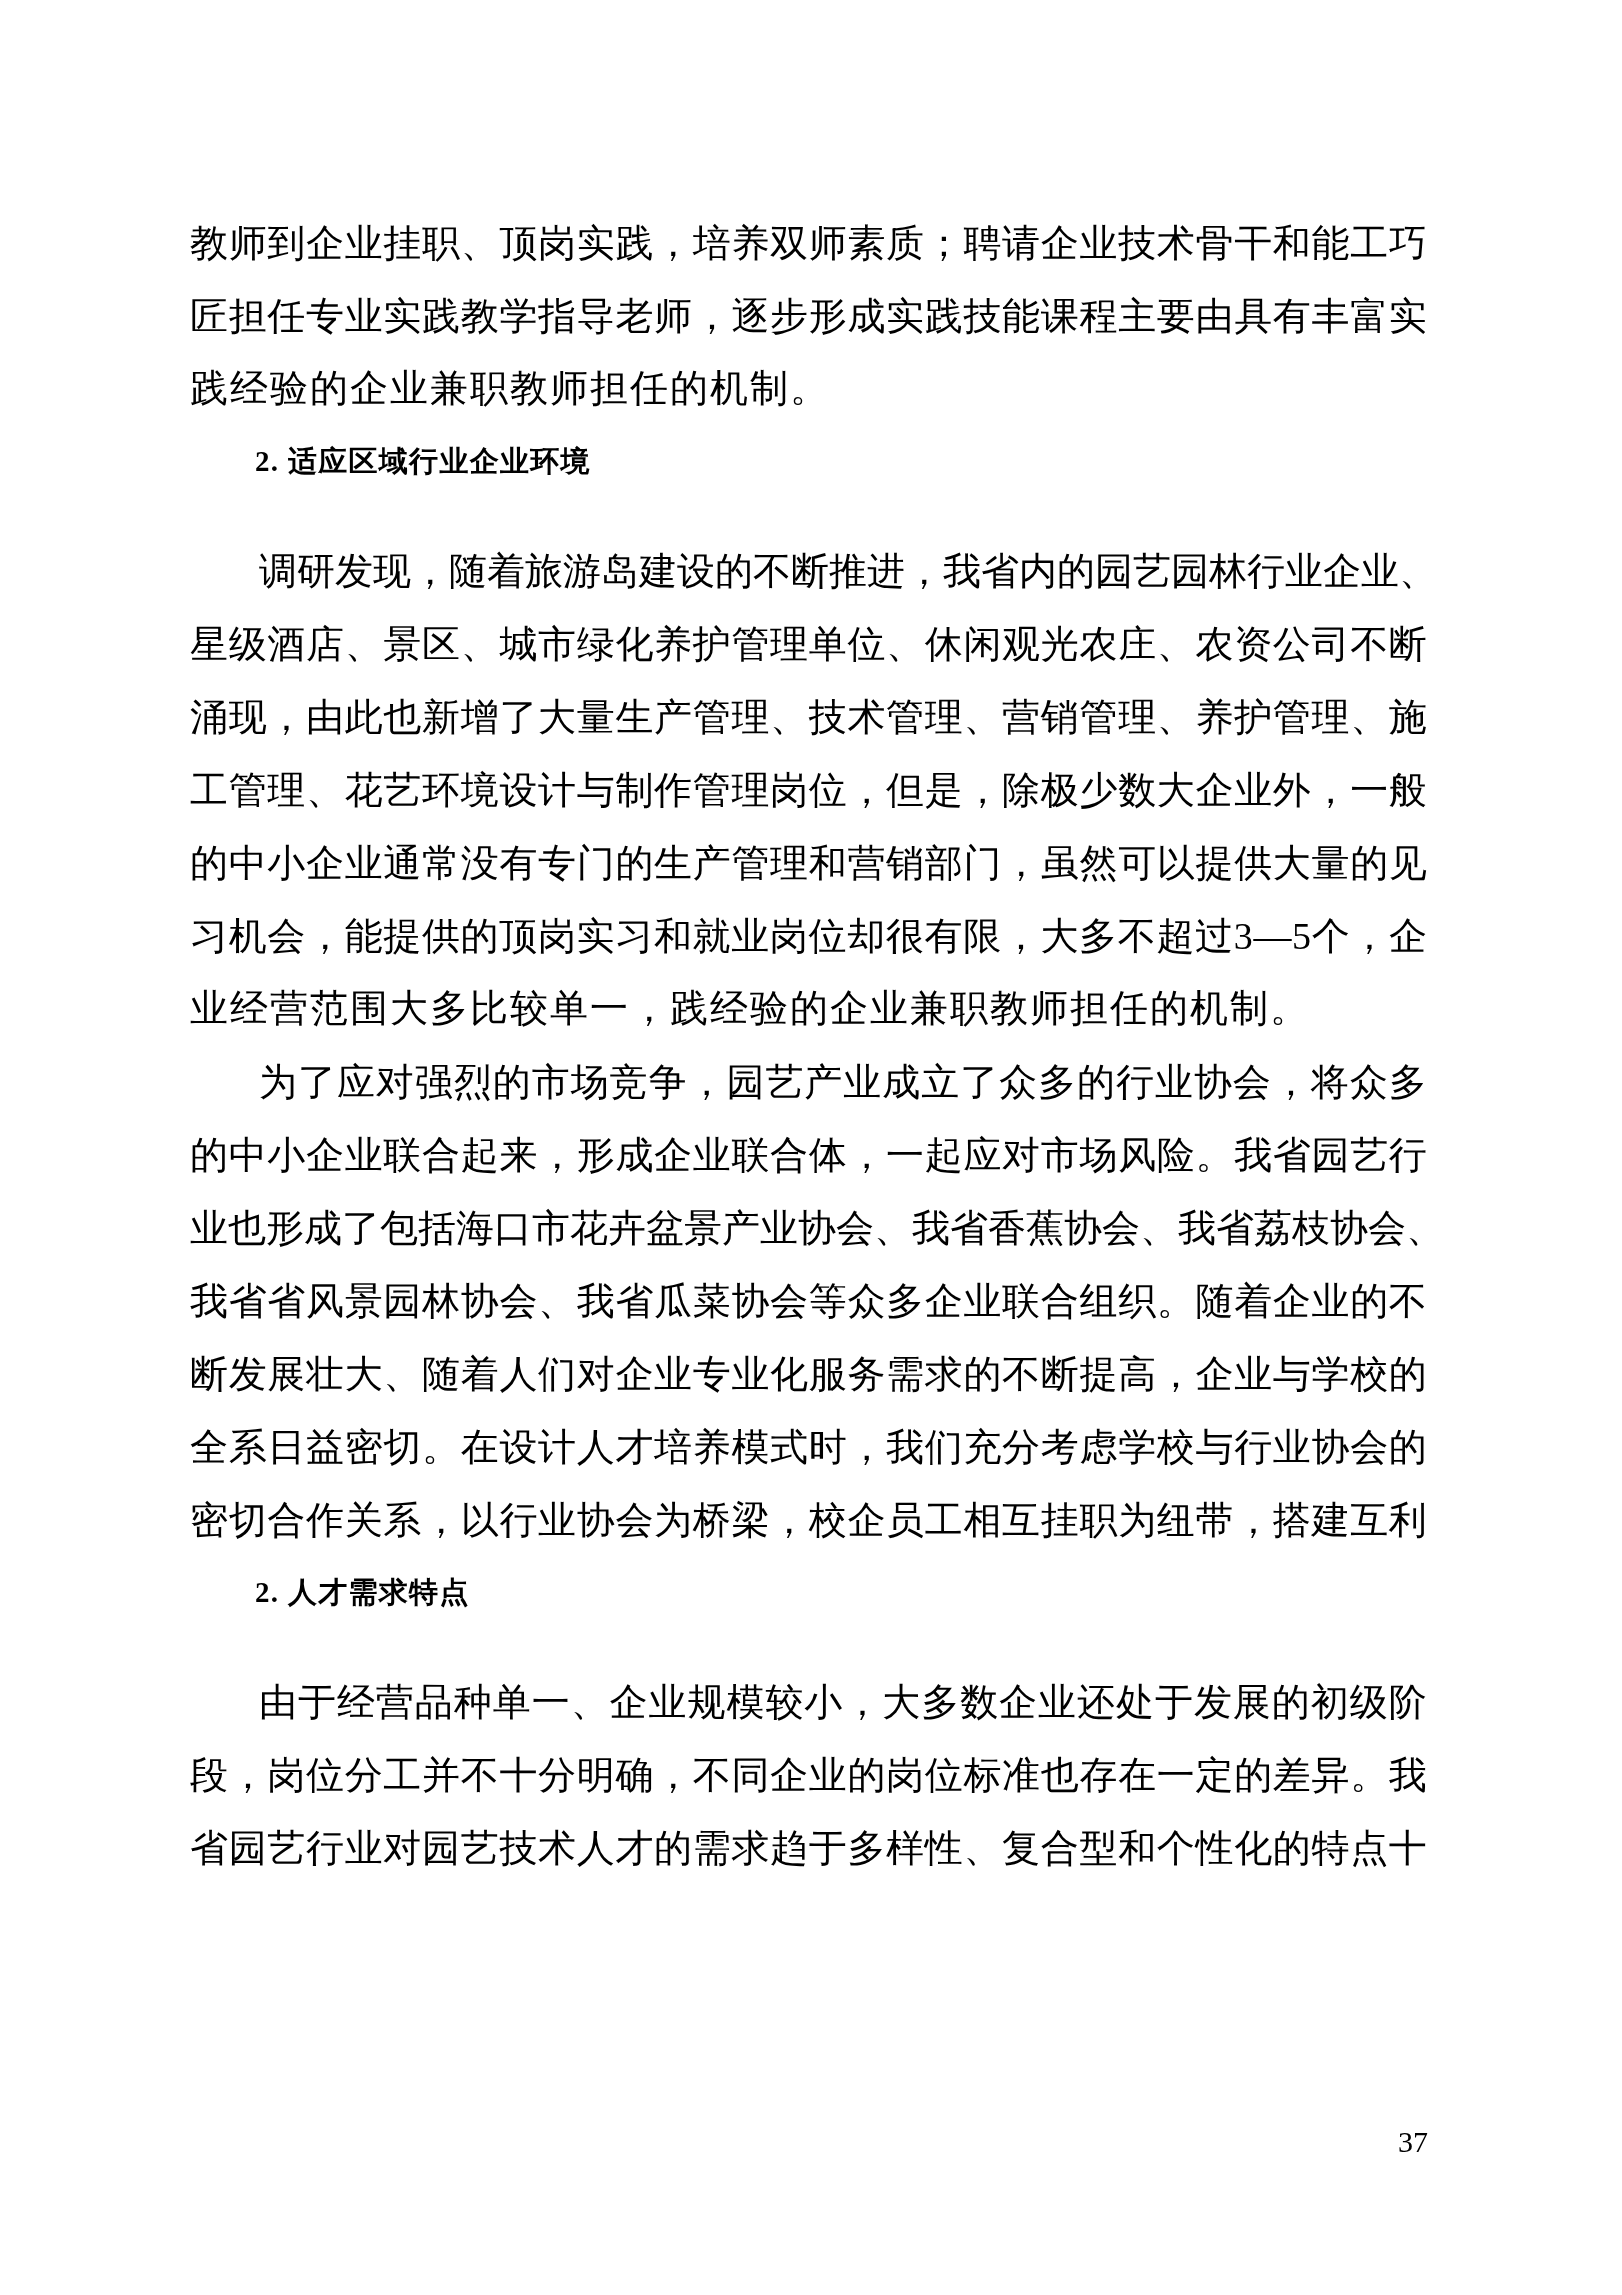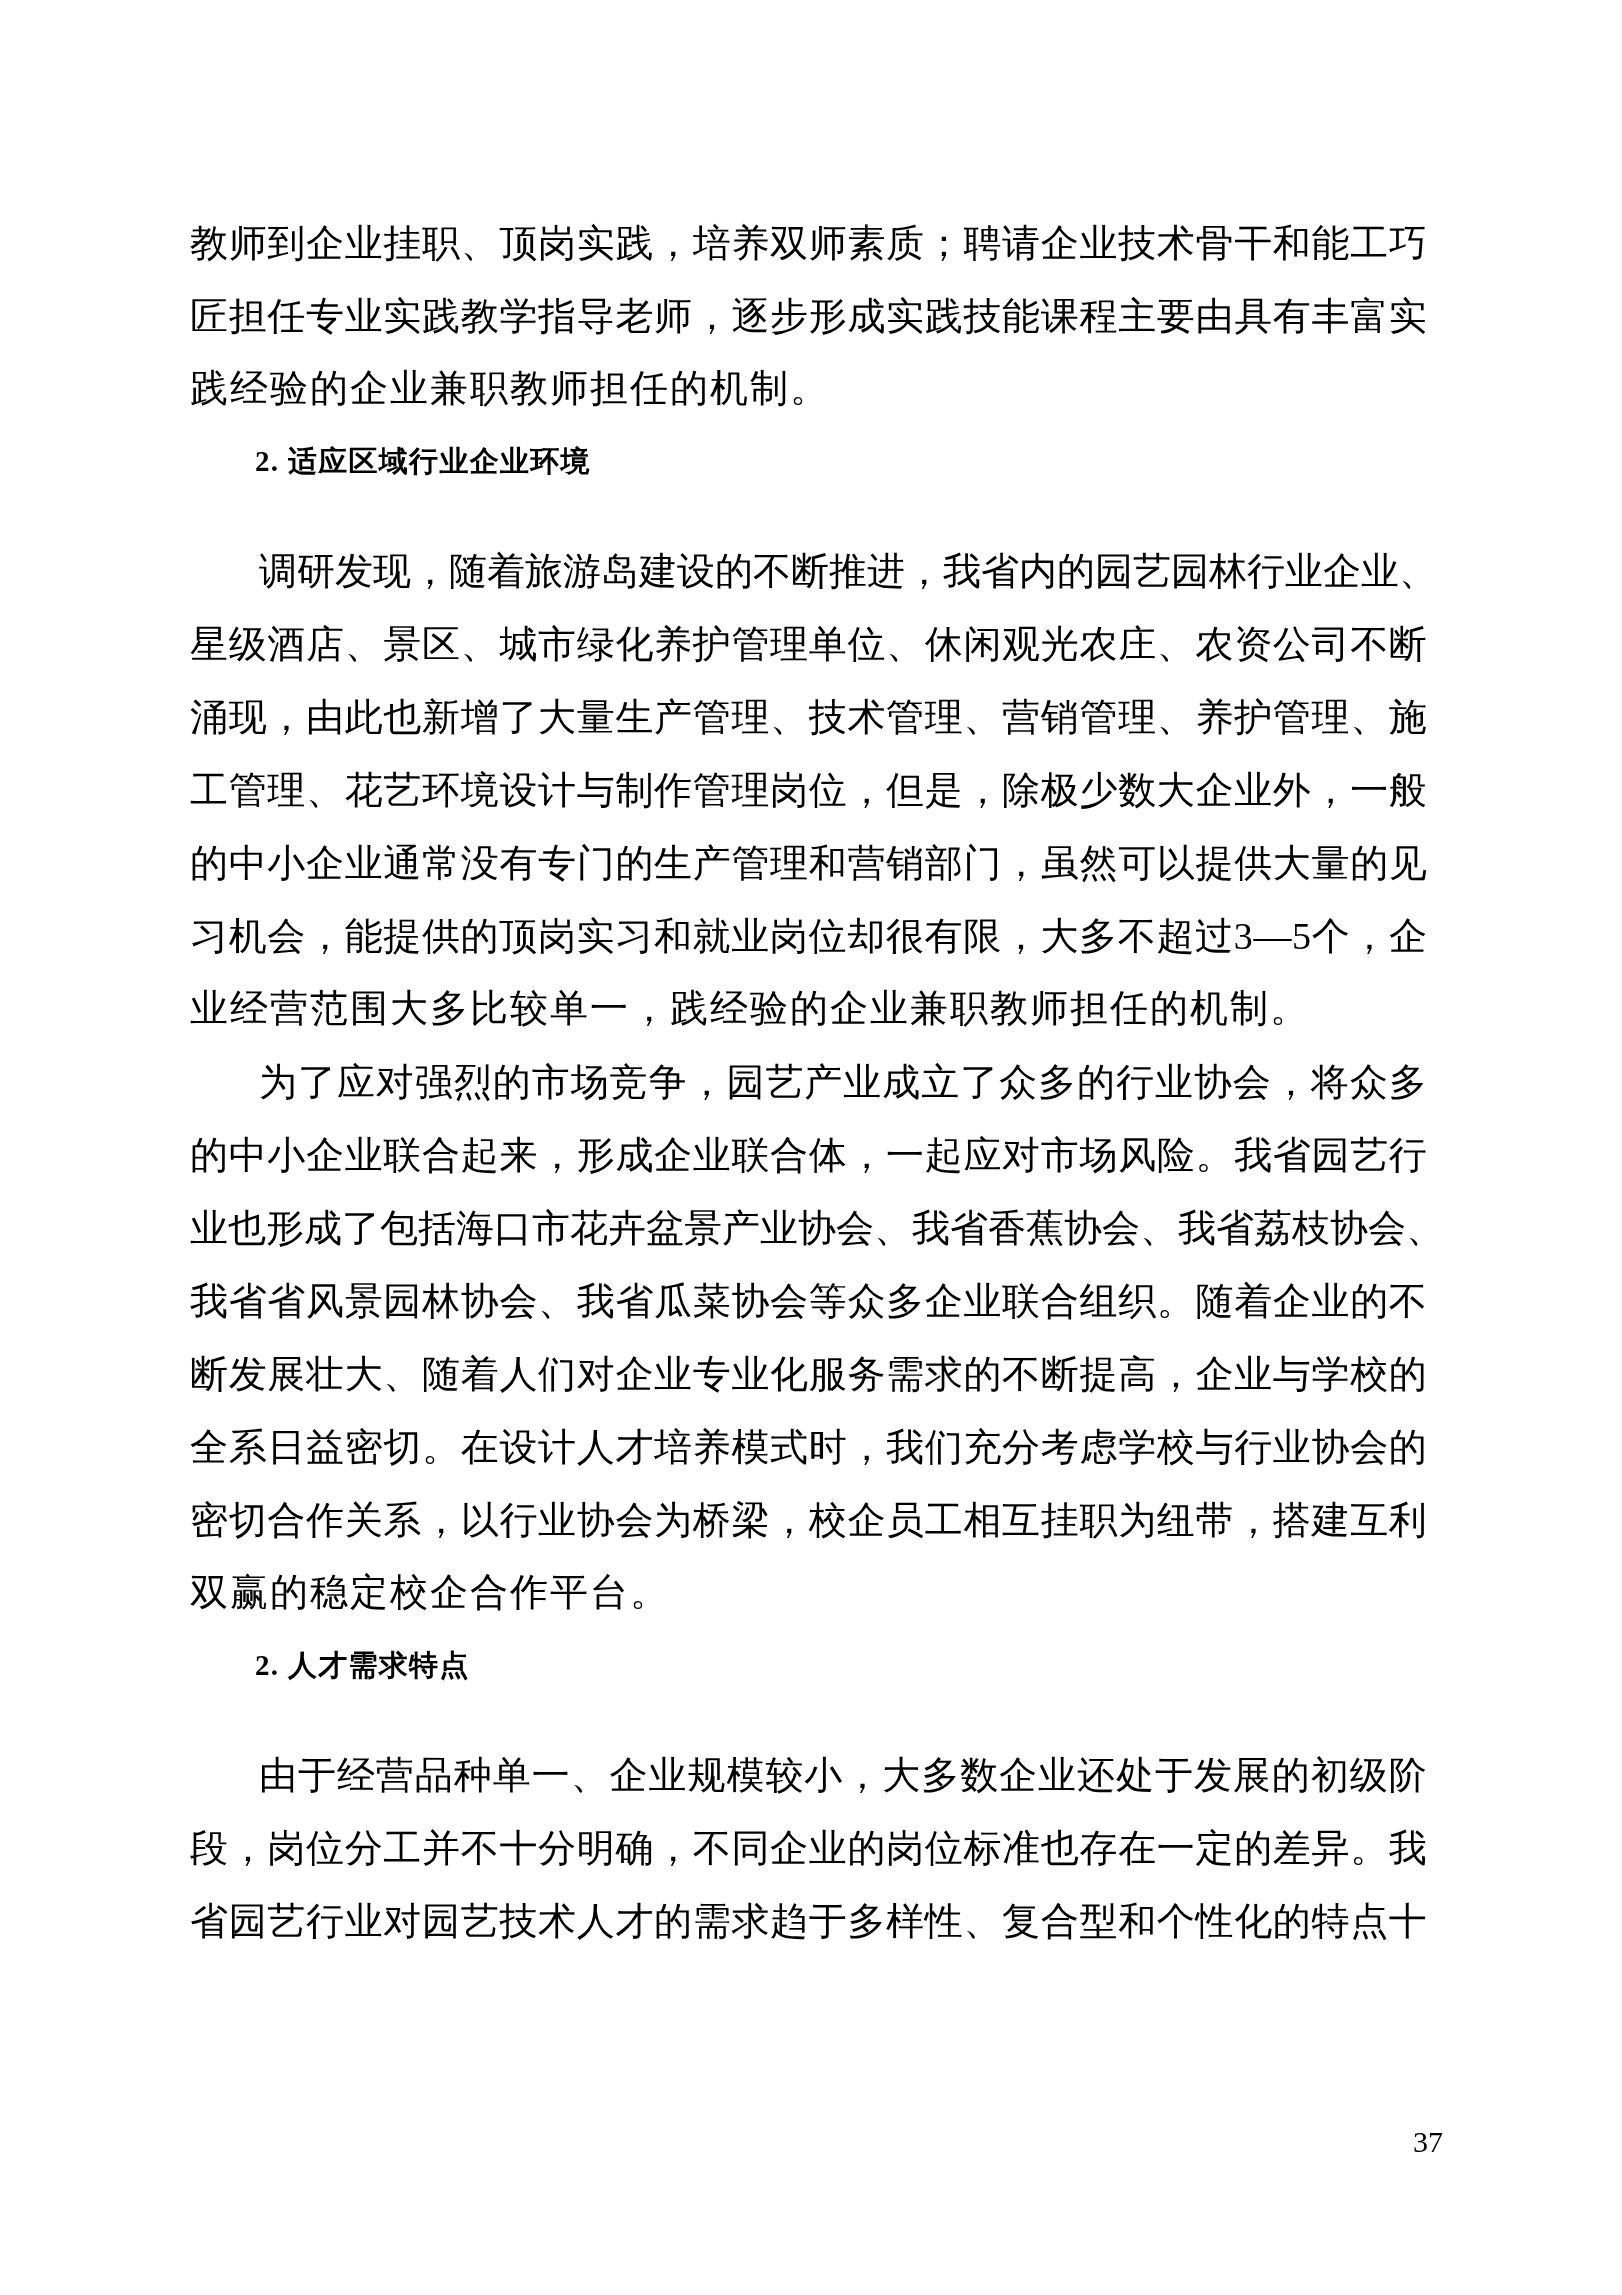--- a/index.html
+++ b/index.html
@@ -50,21 +50,21 @@
     margin-bottom: 36px;
     padding-left: 65px;
     font-size: 29px;
     font-weight: bold;
     letter-spacing: 1.3px;
     white-space: pre;
   }
   .pagenum {
     position: absolute;
     top: 2125px;
-    right: 180px;
+    right: 195px;
     font-size: 30px;
     line-height: 33px;
   }
 </style>
 </head>
 <body>
 
 <div class="page">
   <div class="content">
 
@@ -87,21 +87,20 @@
     </div>
 
     <div>
       <div class="line j first"><span>为</span><span>了</span><span>应</span><span>对</span><span>强</span><span>烈</span><span>的</span><span>市</span><span>场</span><span>竞</span><span>争</span><span>，</span><span>园</span><span>艺</span><span>产</span><span>业</span><span>成</span><span>立</span><span>了</span><span>众</span><span>多</span><span>的</span><span>行</span><span>业</span><span>协</span><span>会</span><span>，</span><span>将</span><span>众</span><span>多</span></div>
       <div class="line j"><span>的</span><span>中</span><span>小</span><span>企</span><span>业</span><span>联</span><span>合</span><span>起</span><span>来</span><span>，</span><span>形</span><span>成</span><span>企</span><span>业</span><span>联</span><span>合</span><span>体</span><span>，</span><span>一</span><span>起</span><span>应</span><span>对</span><span>市</span><span>场</span><span>风</span><span>险</span><span>。</span><span>我</span><span>省</span><span>园</span><span>艺</span><span>行</span></div>
       <div class="line j"><span>业</span><span>也</span><span>形</span><span>成</span><span>了</span><span>包</span><span>括</span><span>海</span><span>口</span><span>市</span><span>花</span><span>卉</span><span>盆</span><span>景</span><span>产</span><span>业</span><span>协</span><span>会</span><span>、</span><span>我</span><span>省</span><span>香</span><span>蕉</span><span>协</span><span>会</span><span>、</span><span>我</span><span>省</span><span>荔</span><span>枝</span><span>协</span><span>会</span><span>、</span></div>
       <div class="line j"><span>我</span><span>省</span><span>省</span><span>风</span><span>景</span><span>园</span><span>林</span><span>协</span><span>会</span><span>、</span><span>我</span><span>省</span><span>瓜</span><span>菜</span><span>协</span><span>会</span><span>等</span><span>众</span><span>多</span><span>企</span><span>业</span><span>联</span><span>合</span><span>组</span><span>织</span><span>。</span><span>随</span><span>着</span><span>企</span><span>业</span><span>的</span><span>不</span></div>
       <div class="line j"><span>断</span><span>发</span><span>展</span><span>壮</span><span>大</span><span>、</span><span>随</span><span>着</span><span>人</span><span>们</span><span>对</span><span>企</span><span>业</span><span>专</span><span>业</span><span>化</span><span>服</span><span>务</span><span>需</span><span>求</span><span>的</span><span>不</span><span>断</span><span>提</span><span>高</span><span>，</span><span>企</span><span>业</span><span>与</span><span>学</span><span>校</span><span>的</span></div>
       <div class="line j"><span>全</span><span>系</span><span>日</span><span>益</span><span>密</span><span>切</span><span>。</span><span>在</span><span>设</span><span>计</span><span>人</span><span>才</span><span>培</span><span>养</span><span>模</span><span>式</span><span>时</span><span>，</span><span>我</span><span>们</span><span>充</span><span>分</span><span>考</span><span>虑</span><span>学</span><span>校</span><span>与</span><span>行</span><span>业</span><span>协</span><span>会</span><span>的</span></div>
       <div class="line j"><span>密</span><span>切</span><span>合</span><span>作</span><span>关</span><span>系</span><span>，</span><span>以</span><span>行</span><span>业</span><span>协</span><span>会</span><span>为</span><span>桥</span><span>梁</span><span>，</span><span>校</span><span>企</span><span>员</span><span>工</span><span>相</span><span>互</span><span>挂</span><span>职</span><span>为</span><span>纽</span><span>带</span><span>，</span><span>搭</span><span>建</span><span>互</span><span>利</span></div>
-      <div class="line">双赢的稳定校企合作平台。</div>
     </div>
 
     <div class="heading">2. 人才需求特点</div>
 
     <div>
       <div class="line j first"><span>由</span><span>于</span><span>经</span><span>营</span><span>品</span><span>种</span><span>单</span><span>一</span><span>、</span><span>企</span><span>业</span><span>规</span><span>模</span><span>较</span><span>小</span><span>，</span><span>大</span><span>多</span><span>数</span><span>企</span><span>业</span><span>还</span><span>处</span><span>于</span><span>发</span><span>展</span><span>的</span><span>初</span><span>级</span><span>阶</span></div>
       <div class="line j"><span>段</span><span>，</span><span>岗</span><span>位</span><span>分</span><span>工</span><span>并</span><span>不</span><span>十</span><span>分</span><span>明</span><span>确</span><span>，</span><span>不</span><span>同</span><span>企</span><span>业</span><span>的</span><span>岗</span><span>位</span><span>标</span><span>准</span><span>也</span><span>存</span><span>在</span><span>一</span><span>定</span><span>的</span><span>差</span><span>异</span><span>。</span><span>我</span></div>
       <div class="line j"><span>省</span><span>园</span><span>艺</span><span>行</span><span>业</span><span>对</span><span>园</span><span>艺</span><span>技</span><span>术</span><span>人</span><span>才</span><span>的</span><span>需</span><span>求</span><span>趋</span><span>于</span><span>多</span><span>样</span><span>性</span><span>、</span><span>复</span><span>合</span><span>型</span><span>和</span><span>个</span><span>性</span><span>化</span><span>的</span><span>特</span><span>点</span><span>十</span></div>
     </div>
 

